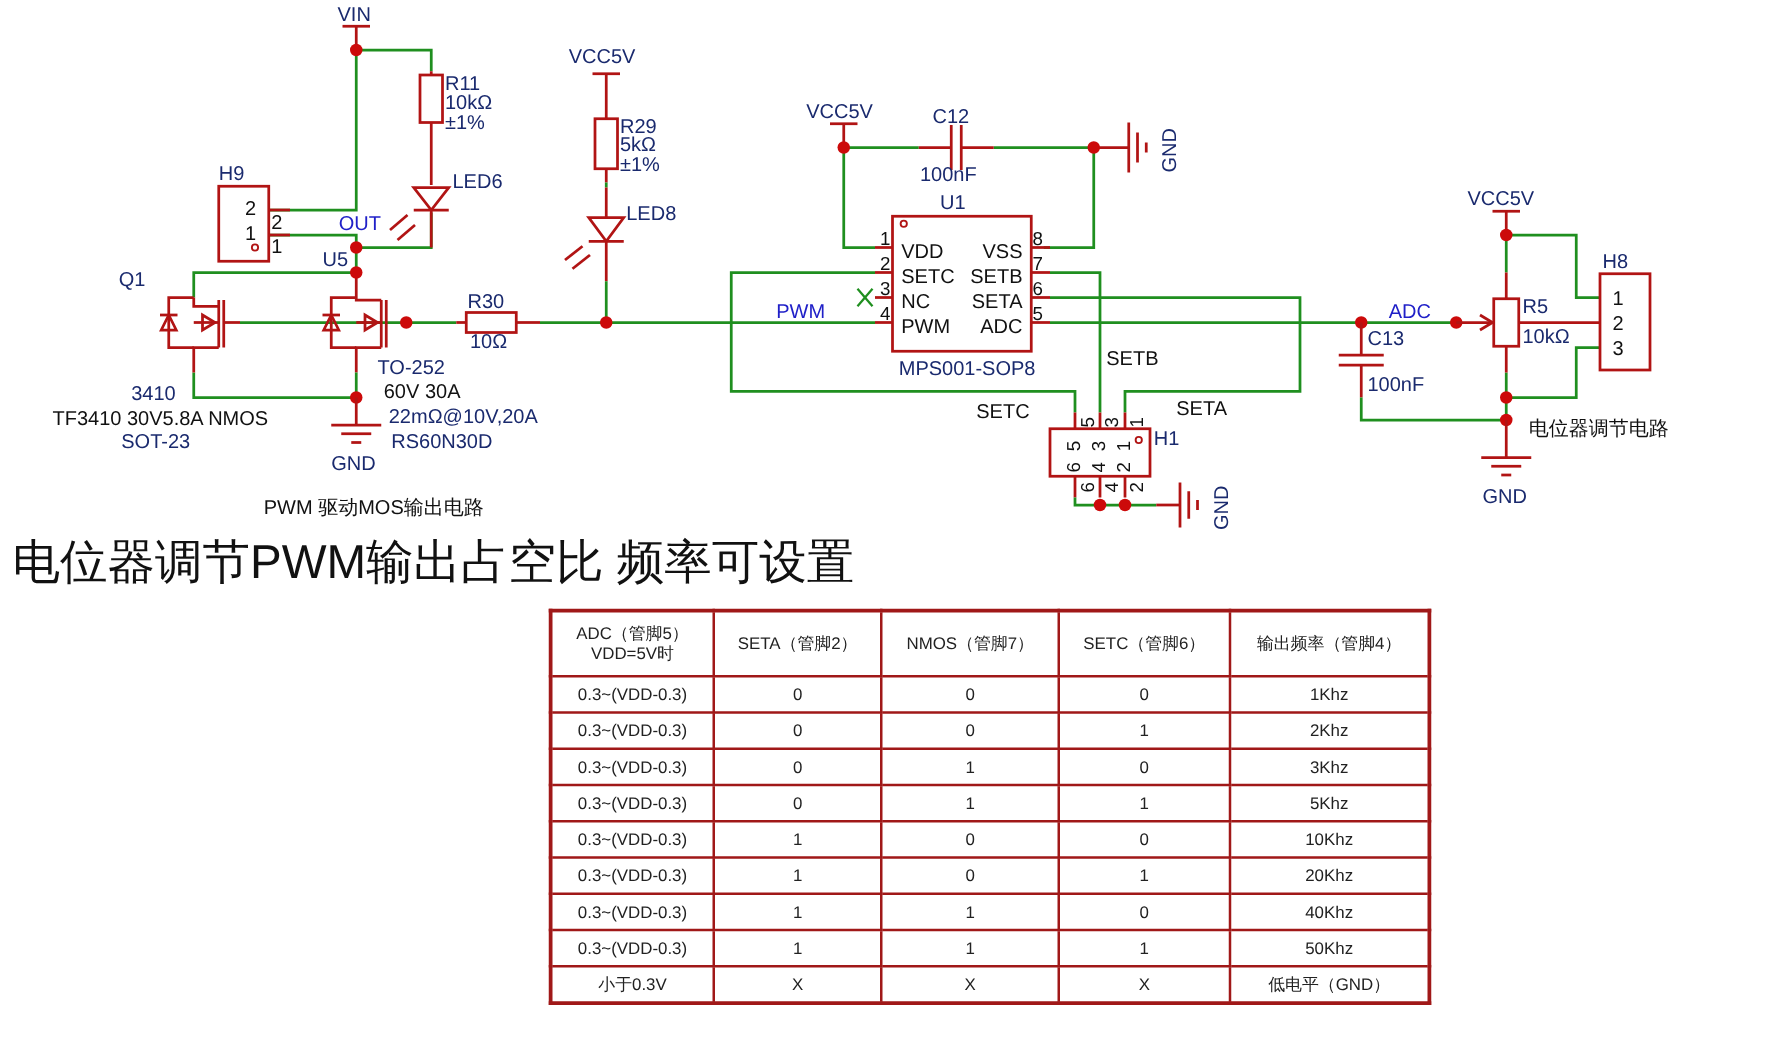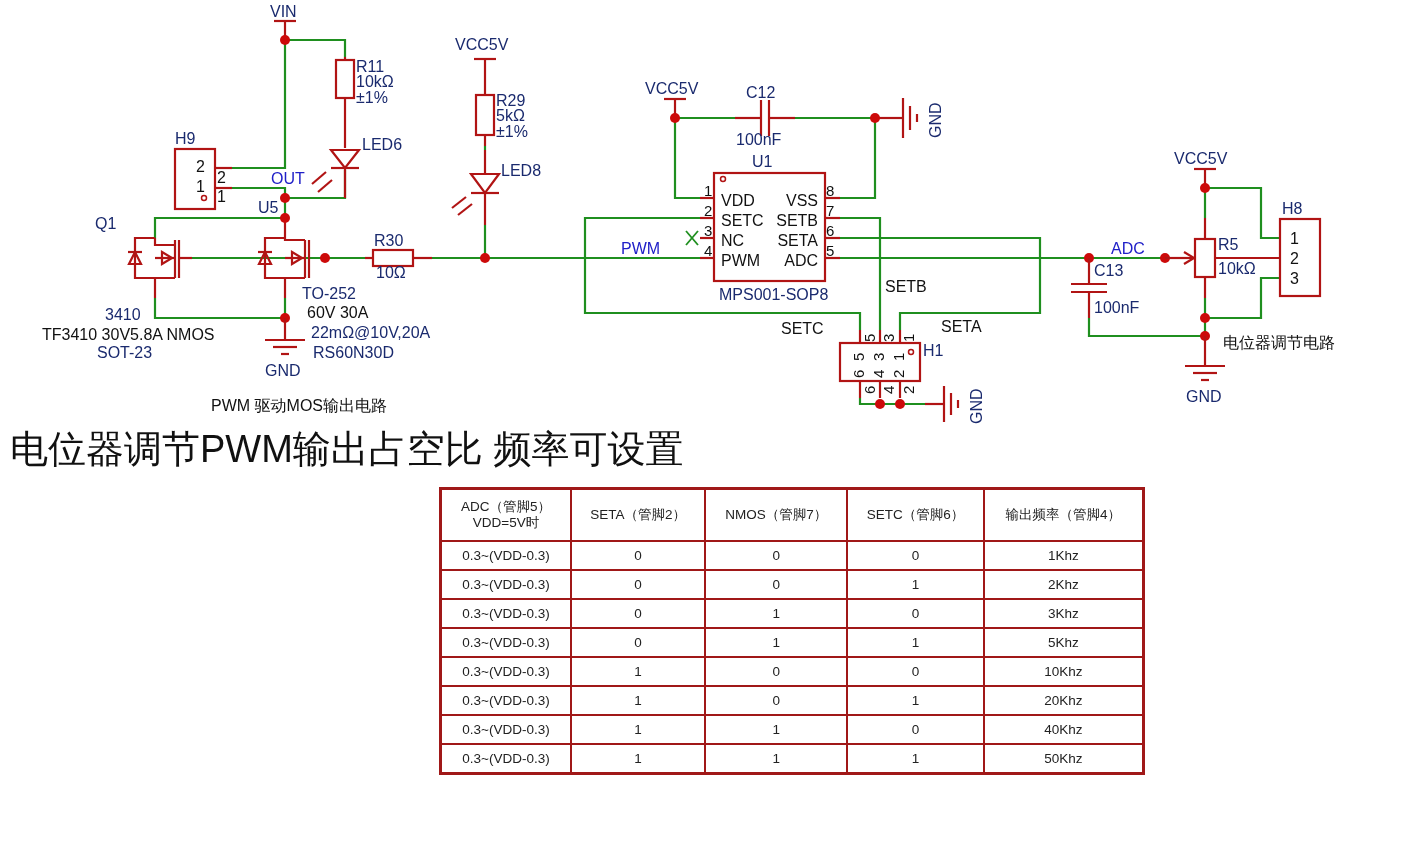--- a/index.html
+++ b/index.html
@@ -387,14 +387,21 @@
         <td>0</td>
         <td>40Khz</td>
       </tr>
       <tr>
         <td>0.3~(VDD-0.3)</td>
         <td>1</td>
         <td>1</td>
         <td>1</td>
         <td>50Khz</td>
       </tr>
+      <tr>
+        <td>小于0.3V</td>
+        <td>X</td>
+        <td>X</td>
+        <td>X</td>
+        <td>低电平（GND）</td>
+      </tr>
     </tbody>
 </table>
 
 </body></html>

